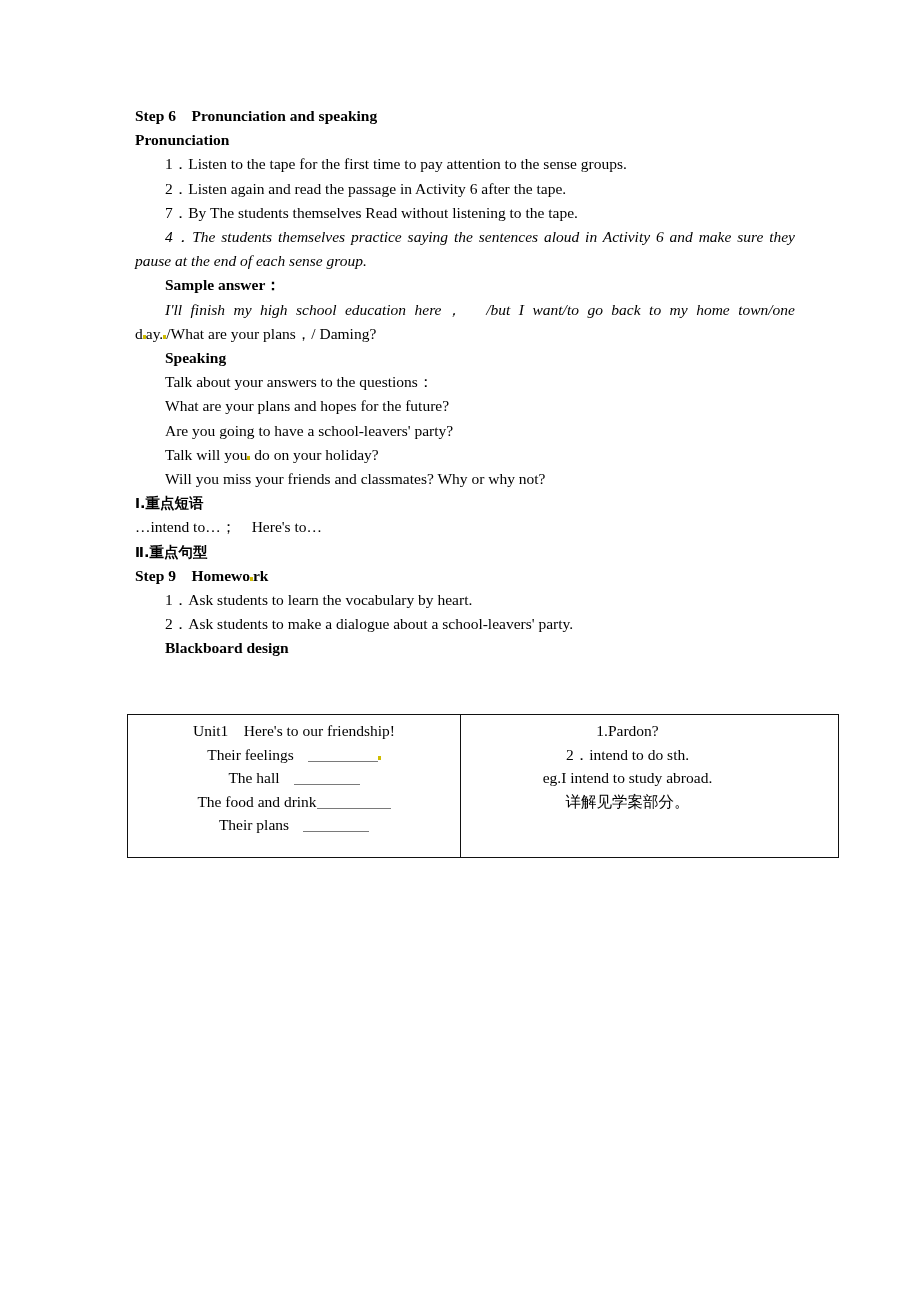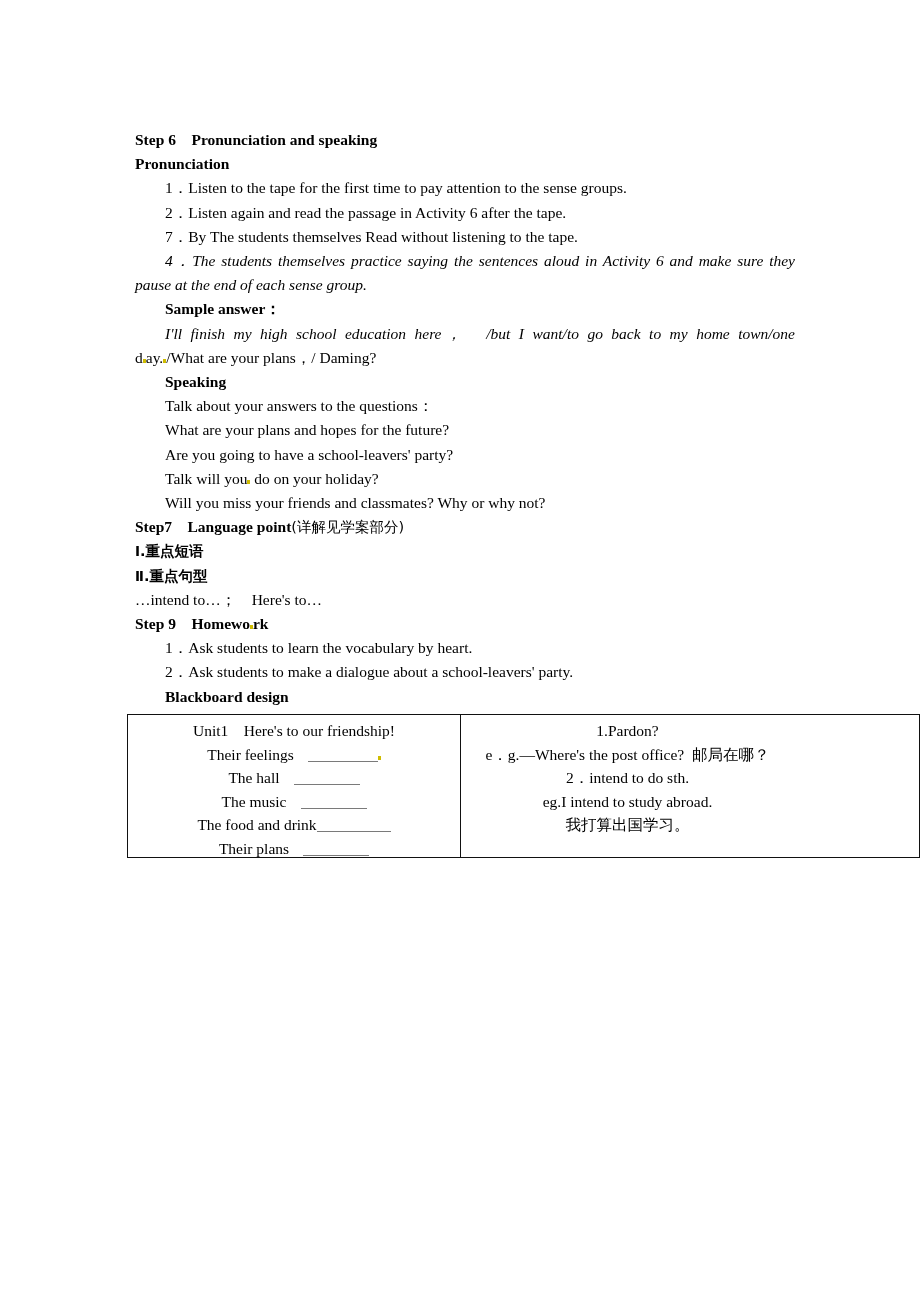--- a/index.html
+++ b/index.html
@@ -18,21 +18,21 @@
   .page {
     position: relative;
     width: 920px;
     height: 1302px;
     background: #ffffff;
     box-sizing: border-box;
   }
   .content {
     position: absolute;
     left: 135px;
-    top: 128px;
+    top: 104px;
     width: 660px;
   }
 
   
   .line {
     font-size: 15.5px;
     line-height: 24.2px;
     white-space: pre-wrap;
   }
   .bold {
@@ -77,21 +77,21 @@
   .sp-gap {
     display: inline-block;
     width: 14px;
   }
 
   
   .bb-table {
     position: absolute;
     left: 127px;
     top: 714px;
-    width: 793px;
+    width: 712px;
     height: 144px;
     border: 1px solid #111111;
     box-sizing: border-box;
     display: flex;
   }
   .bb-cell {
     box-sizing: border-box;
     padding: 4px 4px 0 4px;
     overflow: hidden;
   }
@@ -154,63 +154,60 @@
     <div class="line indent1">Talk about your answers to the questions：</div>
 
     <div class="line indent1">What are your plans and hopes for the future?</div>
 
     <div class="line indent1">Are you going to have a school-leavers' party?</div>
 
     <div class="line indent1"><span>Talk will you</span><span class="mark-sm"></span><span> do on your holiday?</span></div>
 
     <div class="line indent1">Will you miss your friends and classmates? Why or why not?</div>
 
-    <div class="line bold"><span>Step7　Language point</span><span class="cjk" style="font-weight:normal;">(详解见学案部分)</span></div>
 
     <div class="line"><span class="romnum">Ⅰ</span><span class="cjk-b">.重点短语</span></div>
 
 
+    <div class="line">…intend to…；　Here's to…</div>
+
     <div class="line"><span class="romnum">Ⅱ</span><span class="cjk-b">.重点句型</span></div>
-
-    <div class="line">…intend to…；　Here's to…</div>
 
     <div class="line bold"><span>Step 9　Homewo</span><span class="mark-sm"></span><span>rk</span></div>
 
     <div class="line indent-num">1．Ask students to learn the vocabulary by heart.</div>
 
     <div class="line indent-num">2．Ask students to make a dialogue about a school-leavers' party.</div>
 
     <div class="line bold indent1">Blackboard design</div>
 
   </div>
 
   <div class="bb-table">
 
     <div class="bb-cell bb-left">
       <div class="bb-line">Unit1　Here's to our friendship!</div>
 
       <div class="bb-line"><span>Their feelings</span><span class="sp-gap"></span><span class="blank b70"></span><span class="mark-sm"></span></div>
 
       <div class="bb-line"><span>The hall</span><span class="sp-gap"></span><span class="blank b66"></span></div>
 
-      <div class="bb-line"><span>The music</span><span class="sp-gap"></span><span class="blank b66"></span></div>
 
       <div class="bb-line"><span>The food and drink</span><span class="blank b74"></span></div>
 
       <div class="bb-line"><span>Their plans</span><span class="sp-gap"></span><span class="blank b66"></span></div>
     </div>
 
     <div class="bb-cell bb-right">
       <div class="bb-line">1.Pardon?</div>
 
-      <div class="bb-line-cjk">e．g.—Where's the post office?  邮局在哪？</div>
 
 
       <div class="bb-line">2．intend to do sth.</div>
 
       <div class="bb-line">eg.I intend to study abroad.</div>
 
-      <div class="bb-line-cjk">我打算出国学习。</div>
+      <div class="bb-line-cjk">详解见学案部分。</div>
     </div>
 
   </div>
 
 </div>
 
 </body></html>

